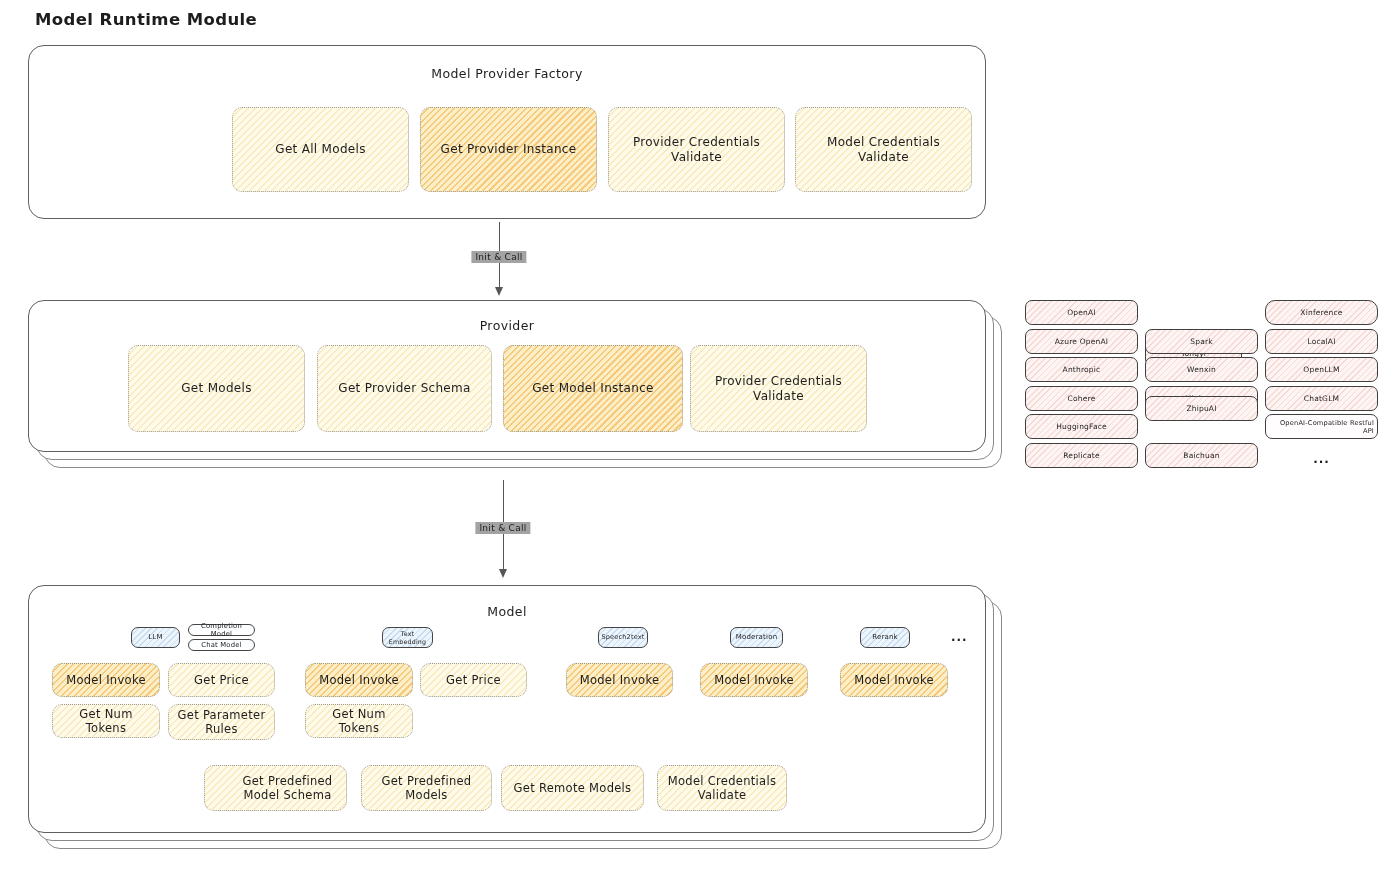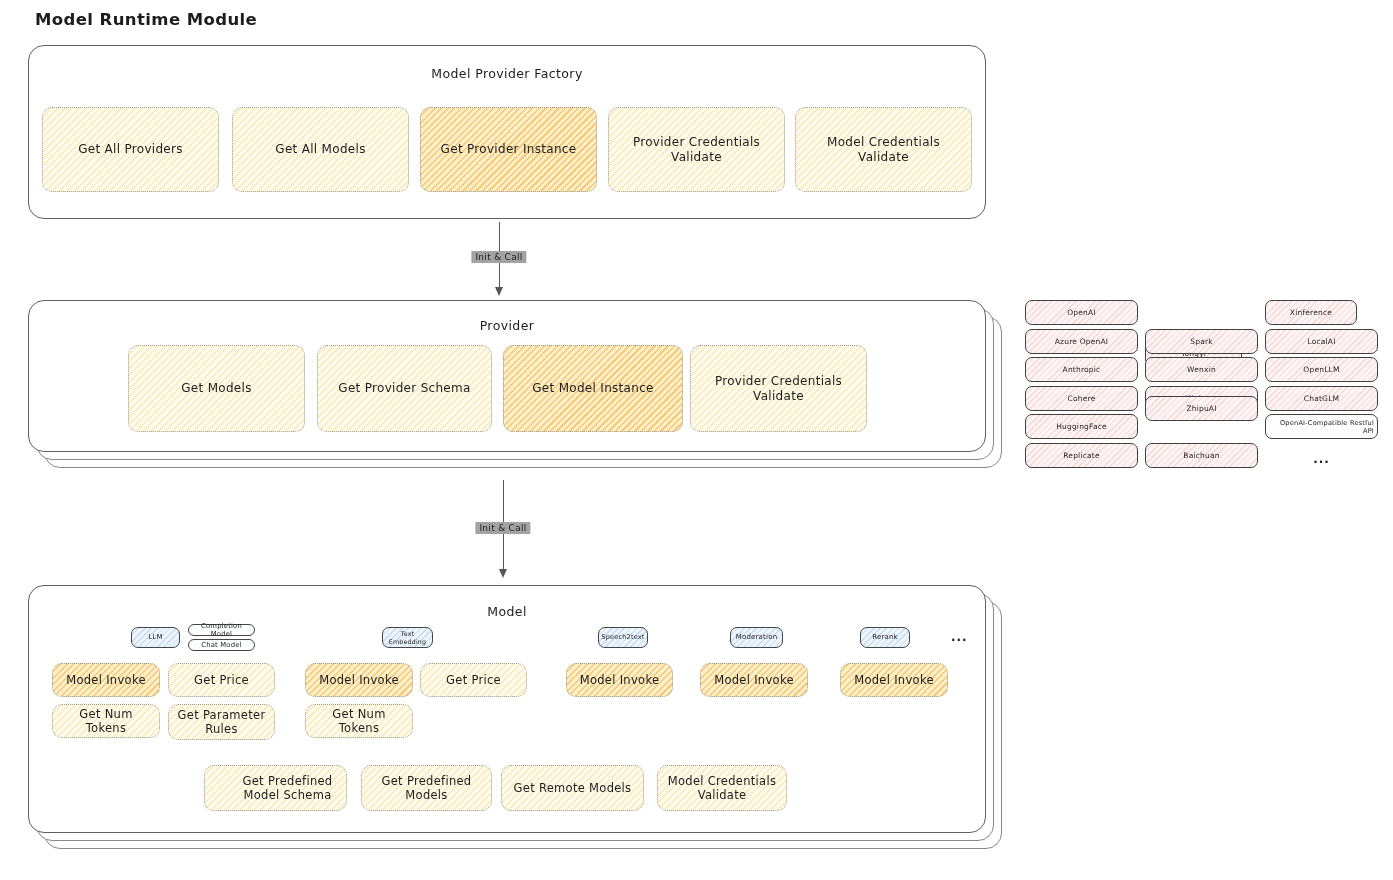--- a/index.html
+++ b/index.html
@@ -73,21 +73,20 @@
 </head>
 <body>
 
 <div id="canvas">
 
   <div id="page-title" class="abs" style="left:35px;top:10px;">Model Runtime Module</div>
 
   <div class="abs panel" style="left:28px;top:45px;width:958px;height:174px;"></div>
   <div class="abs panel-title" style="left:28px;top:66px;width:958px;">Model Provider Factory</div>
 
-  <div class="abs ybox center" style="left:42px;top:107px;width:177px;height:85px;">Get All Providers</div>
   <div class="abs ybox center" style="left:232px;top:107px;width:177px;height:85px;">Get All Models</div>
   <div class="abs ybox hl center" style="left:420px;top:107px;width:177px;height:85px;">Get Provider Instance</div>
   <div class="abs ybox center" style="left:608px;top:107px;width:177px;height:85px;">Provider Credentials Validate</div>
   <div class="abs ybox center" style="left:795px;top:107px;width:177px;height:85px;">Model Credentials Validate</div>
 
   <div class="abs vline" style="left:499px;top:222px;height:66px;"></div>
   <div class="abs ahead" style="left:495px;top:287px;"></div>
   <div class="abs arrow-label" style="left:499px;top:257px;">Init &amp; Call</div>
 
   <div class="abs echo" style="left:44px;top:316px;width:958px;height:152px;"></div>
@@ -107,21 +106,21 @@
   <div class="abs pink center" style="left:1025px;top:414px;width:113px;height:25px;">HuggingFace</div>
   <div class="abs pink center" style="left:1025px;top:443px;width:113px;height:25px;">Replicate</div>
 
   <div class="abs pink center" style="left:1145px;top:316px;width:97px;height:25px;margin-top:25px;">Tongyi</div>
   <div class="abs pink center" style="left:1145px;top:329px;width:113px;height:25px;">Spark</div>
   <div class="abs pink center" style="left:1145px;top:357px;width:113px;height:25px;">Wenxin</div>
   <div class="abs pink center" style="left:1145px;top:386px;width:113px;height:25px;">Minimax</div>
   <div class="abs pink center" style="left:1145px;top:396px;width:113px;height:25px;">ZhipuAI</div>
   <div class="abs pink center" style="left:1145px;top:443px;width:113px;height:25px;">Baichuan</div>
 
-  <div class="abs pink center" style="left:1265px;top:300px;width:92px;height:25px;">Xinference</div>
+  <div class="abs pink center" style="left:1265px;top:300px;width:113px;height:25px;border-radius:10px;">Xinference</div>
   <div class="abs pink center" style="left:1265px;top:329px;width:113px;height:25px;">LocalAI</div>
   <div class="abs pink center" style="left:1265px;top:357px;width:113px;height:25px;border-radius:7px;">OpenLLM</div>
   <div class="abs pink center" style="left:1265px;top:386px;width:113px;height:25px;">ChatGLM</div>
   <div class="abs pink plain center" style="left:1265px;top:414px;width:113px;height:25px;">OpenAI-Compatible Restful API</div>
   <div class="abs dots center" style="left:1265px;top:446px;width:113px;height:25px;">...</div>
 
   <div class="abs vline" style="left:503px;top:480px;height:90px;"></div>
   <div class="abs ahead" style="left:499px;top:569px;"></div>
   <div class="abs arrow-label" style="left:503px;top:528px;">Init &amp; Call</div>
 

